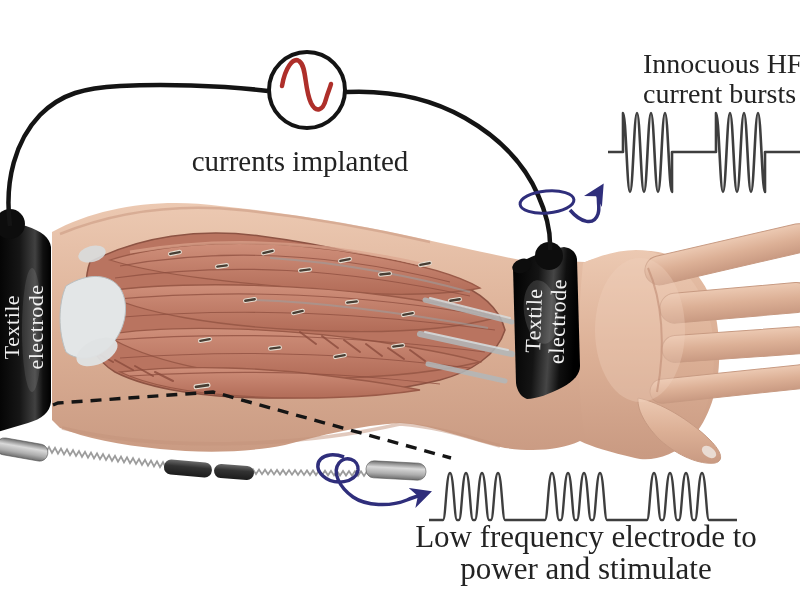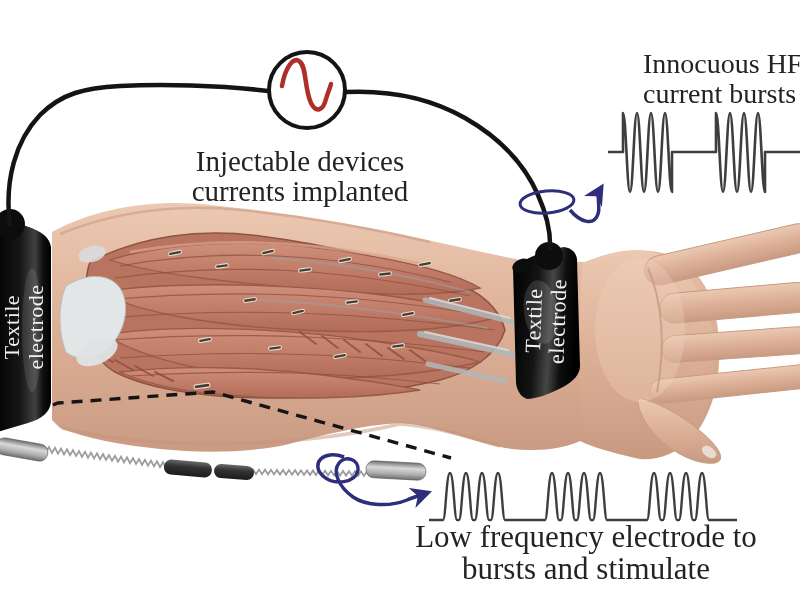--- a/index.html
+++ b/index.html
@@ -220,32 +220,31 @@
        H 737"></path>
 
   <g fill="none" stroke="#2f2e7b">
     <ellipse cx="547" cy="202" rx="27" ry="11" stroke-width="3" transform="rotate(-5 547 202)"></ellipse>
     <path stroke-width="3.5" marker-end="url(#arrw)" d="M 570,210 C 581,223 594,226 598,214 C 601,205 595,198 601,188"></path>
   </g>
   <path fill="none" stroke="#2f2e7b" stroke-width="3.5" marker-end="url(#arrw)" d="M 344,457 C 323,449 310,464 323,476 C 334,486 356,483 358,470 C 359,459 345,455 339,463 C 332,472 339,487 353,497 C 366,506 390,507 407,500 C 414,497 421,495 427,493"></path>
 </svg>
 
 <div class="lbl implant">
-  <div>Injectable devices</div>
   <div>currents implanted</div>
 </div>
 
 <div class="lbl hf">
   <div>Innocuous HF</div>
   <div>current bursts</div>
 </div>
 
 <div class="lbl lf">
   <div>Low frequency electrode to</div>
-  <div>bursts and stimulate</div>
+  <div>power and stimulate</div>
 </div>
 
 <div class="bandlbl left">
   <div>Textile</div>
   <div>electrode</div>
 </div>
 
 <div class="bandlbl right">
   <div>Textile</div>
   <div>electrode</div>

